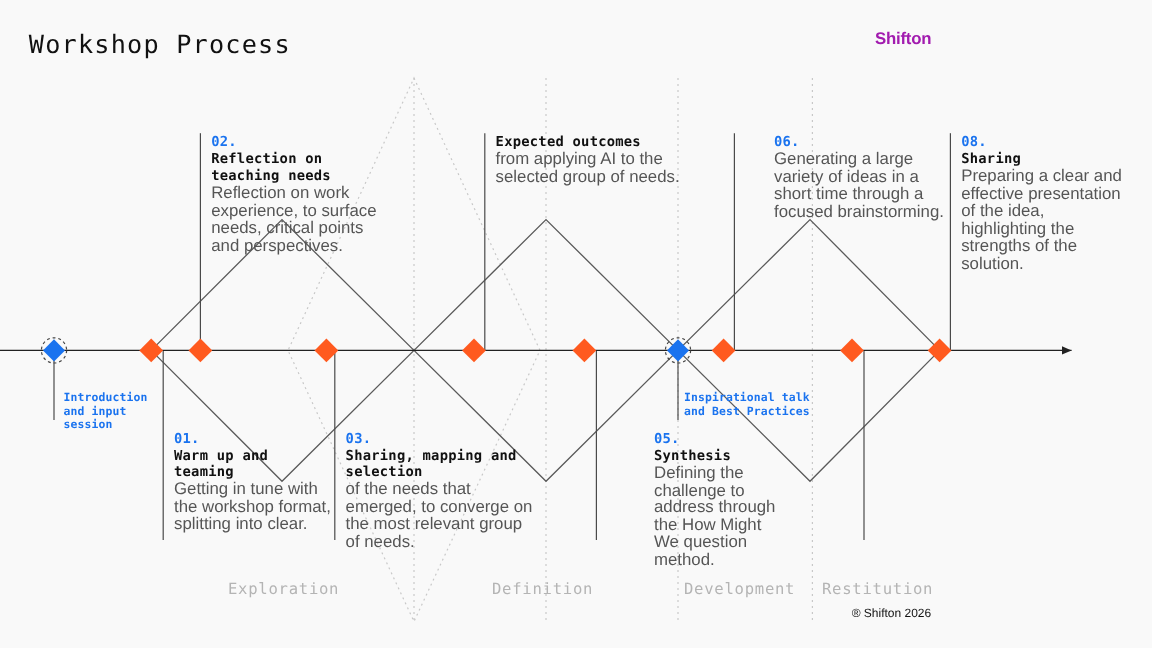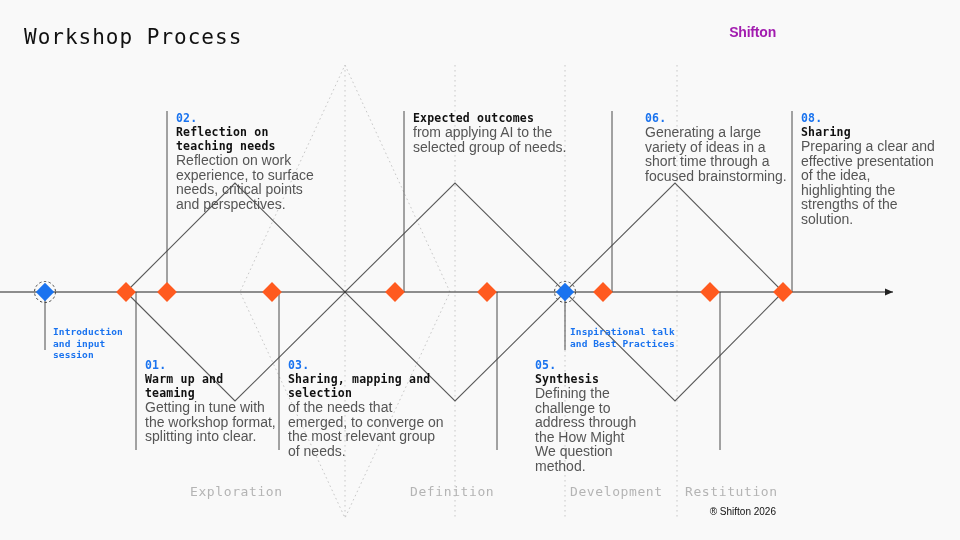--- a/index.html
+++ b/index.html
@@ -161,21 +161,21 @@
     <div class="ttl">Sharing, mapping and
 selection</div>
     <div class="desc">of the needs that emerged, to converge on the most relevant group of needs.</div>
   </div>
 
   <div class="step" style="left:404px;top:111px;width:165px;">
     <div class="ttl">Expected outcomes</div>
     <div class="desc">from applying AI to the selected group of needs.</div>
   </div>
 
-  <div class="step" style="left:487px;top:358px;width:152px;padding-left:48px;">
+  <div class="step" style="left:497px;top:358px;width:152px;padding-left:48px;">
     <div class="num">05.</div>
     <div class="ttl">Synthesis</div>
     <div class="desc">Defining the challenge to address through the How Might We question method.</div>
   </div>
 
   <div class="step" style="left:612px;top:111px;width:152px;margin-left:24px;">
     <div class="num">06.</div>
     <div class="desc">Generating a large variety of ideas in a short time through a focused brainstorming.</div>
   </div>
 

